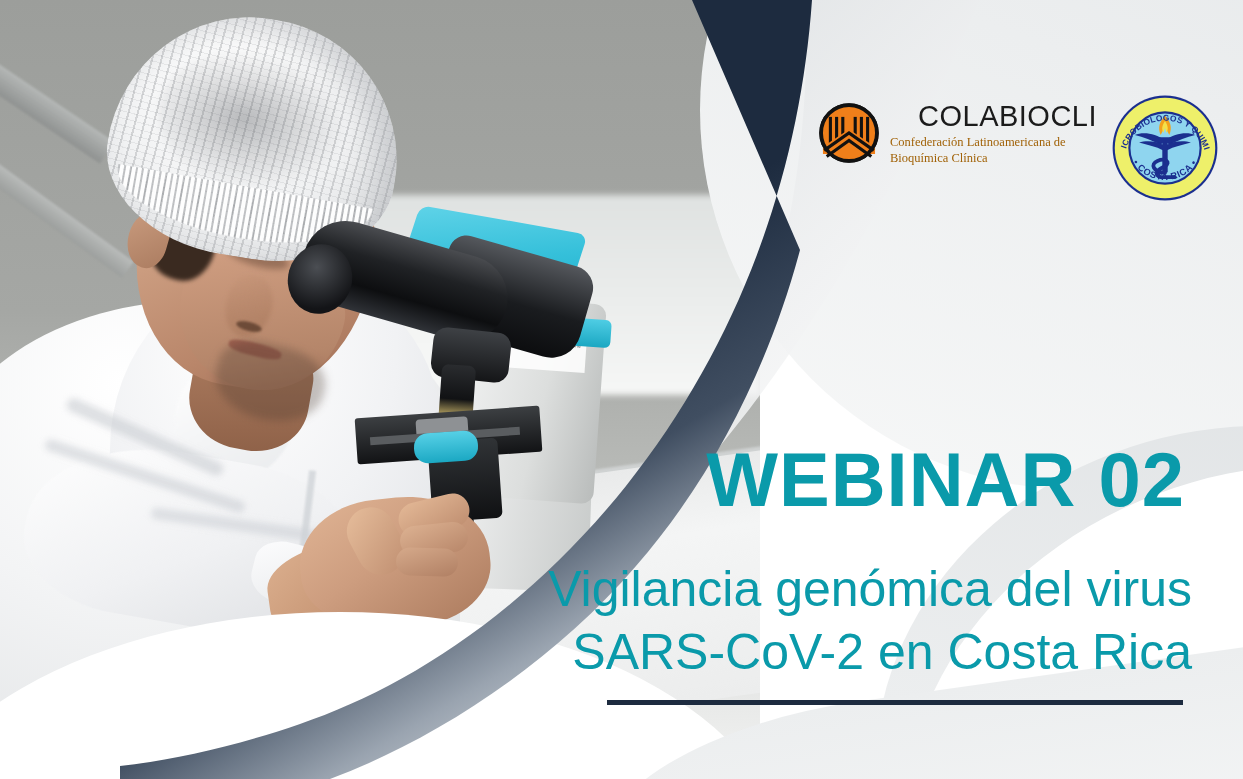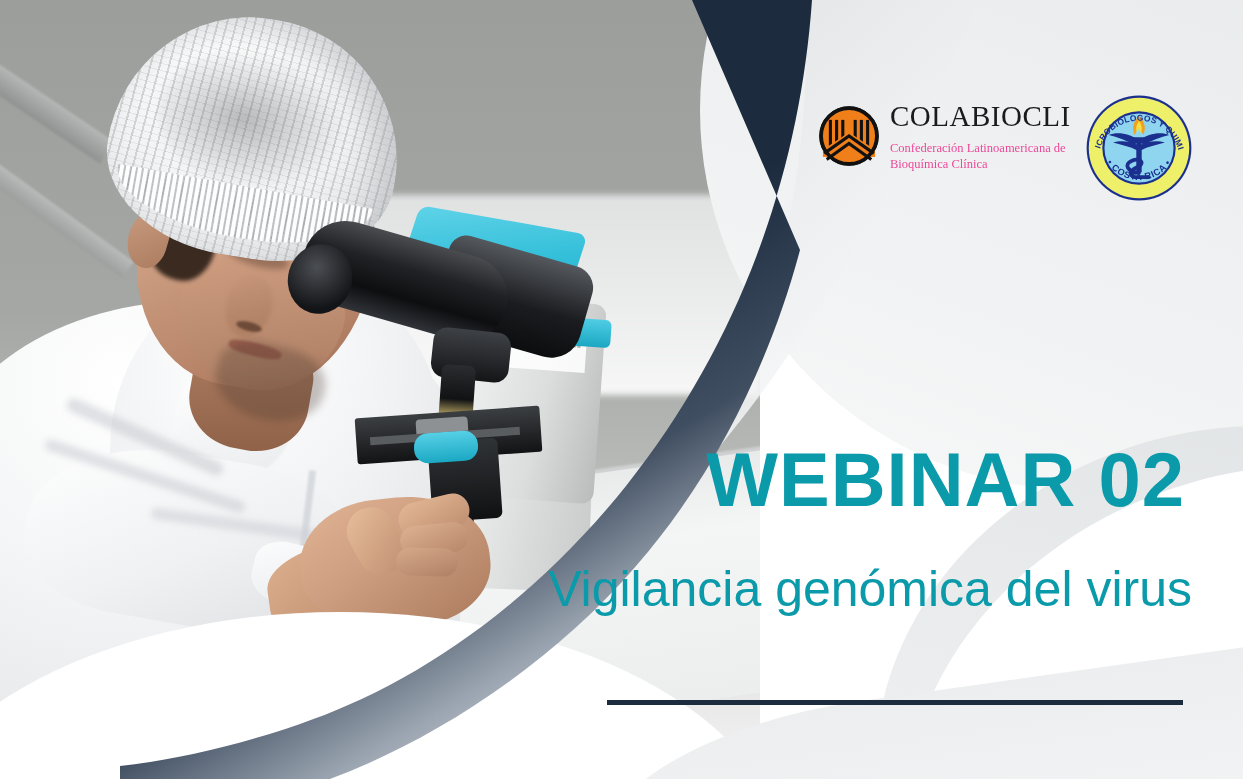--- a/index.html
+++ b/index.html
@@ -513,33 +513,34 @@
     display: flex;
     align-items: center;
     gap: 10px;
   }
   .colab-mark {
     width: 62px; height: 62px;
     flex: 0 0 62px;
   }
   .colab-text { padding-top: 2px; }
   .colab-name {
-    font-family: Liberation Serif, serif;
+    font-family: Liberation Sans, sans-serif;
     font-size: 29px;
     letter-spacing: 0.5px;
     color: #1b1b1b;
     line-height: 1;
     white-space: nowrap;
+    margin-left: 28px;
   }
   .colab-sub {
     font-family: "Liberation Serif", serif;
     font-size: 12.5px;
-    color: #ec4899;
+    color: #a16207;
     line-height: 1.25;
-    margin-top: 10px;
+    margin-top: 4px;
     white-space: nowrap;
   }
   .cmqc-seal {
     width: 108px; height: 108px;
     margin-top: -6px;
   }
 
   
   .headline {
     position: absolute;
@@ -757,17 +758,18 @@
       <text font-family="Liberation Sans, sans-serif" font-size="17" font-weight="bold" fill="#1b2f8f" letter-spacing="1.2">
         <textPath href="#arcBot" startOffset="50%" text-anchor="middle">• COSTA RICA •</textPath>
       </text>
     </svg>
   </div>
 
   <div class="headline">
     <div class="webinar-title">WEBINAR 02</div>
     <div class="subtitle">
       <span class="line1">Vigilancia genómica del virus</span>
+      <span class="line2">SARS-CoV-2 en Costa Rica</span>
     </div>
     <div class="rule"></div>
   </div>
 
 </div>
 
 </body></html>

